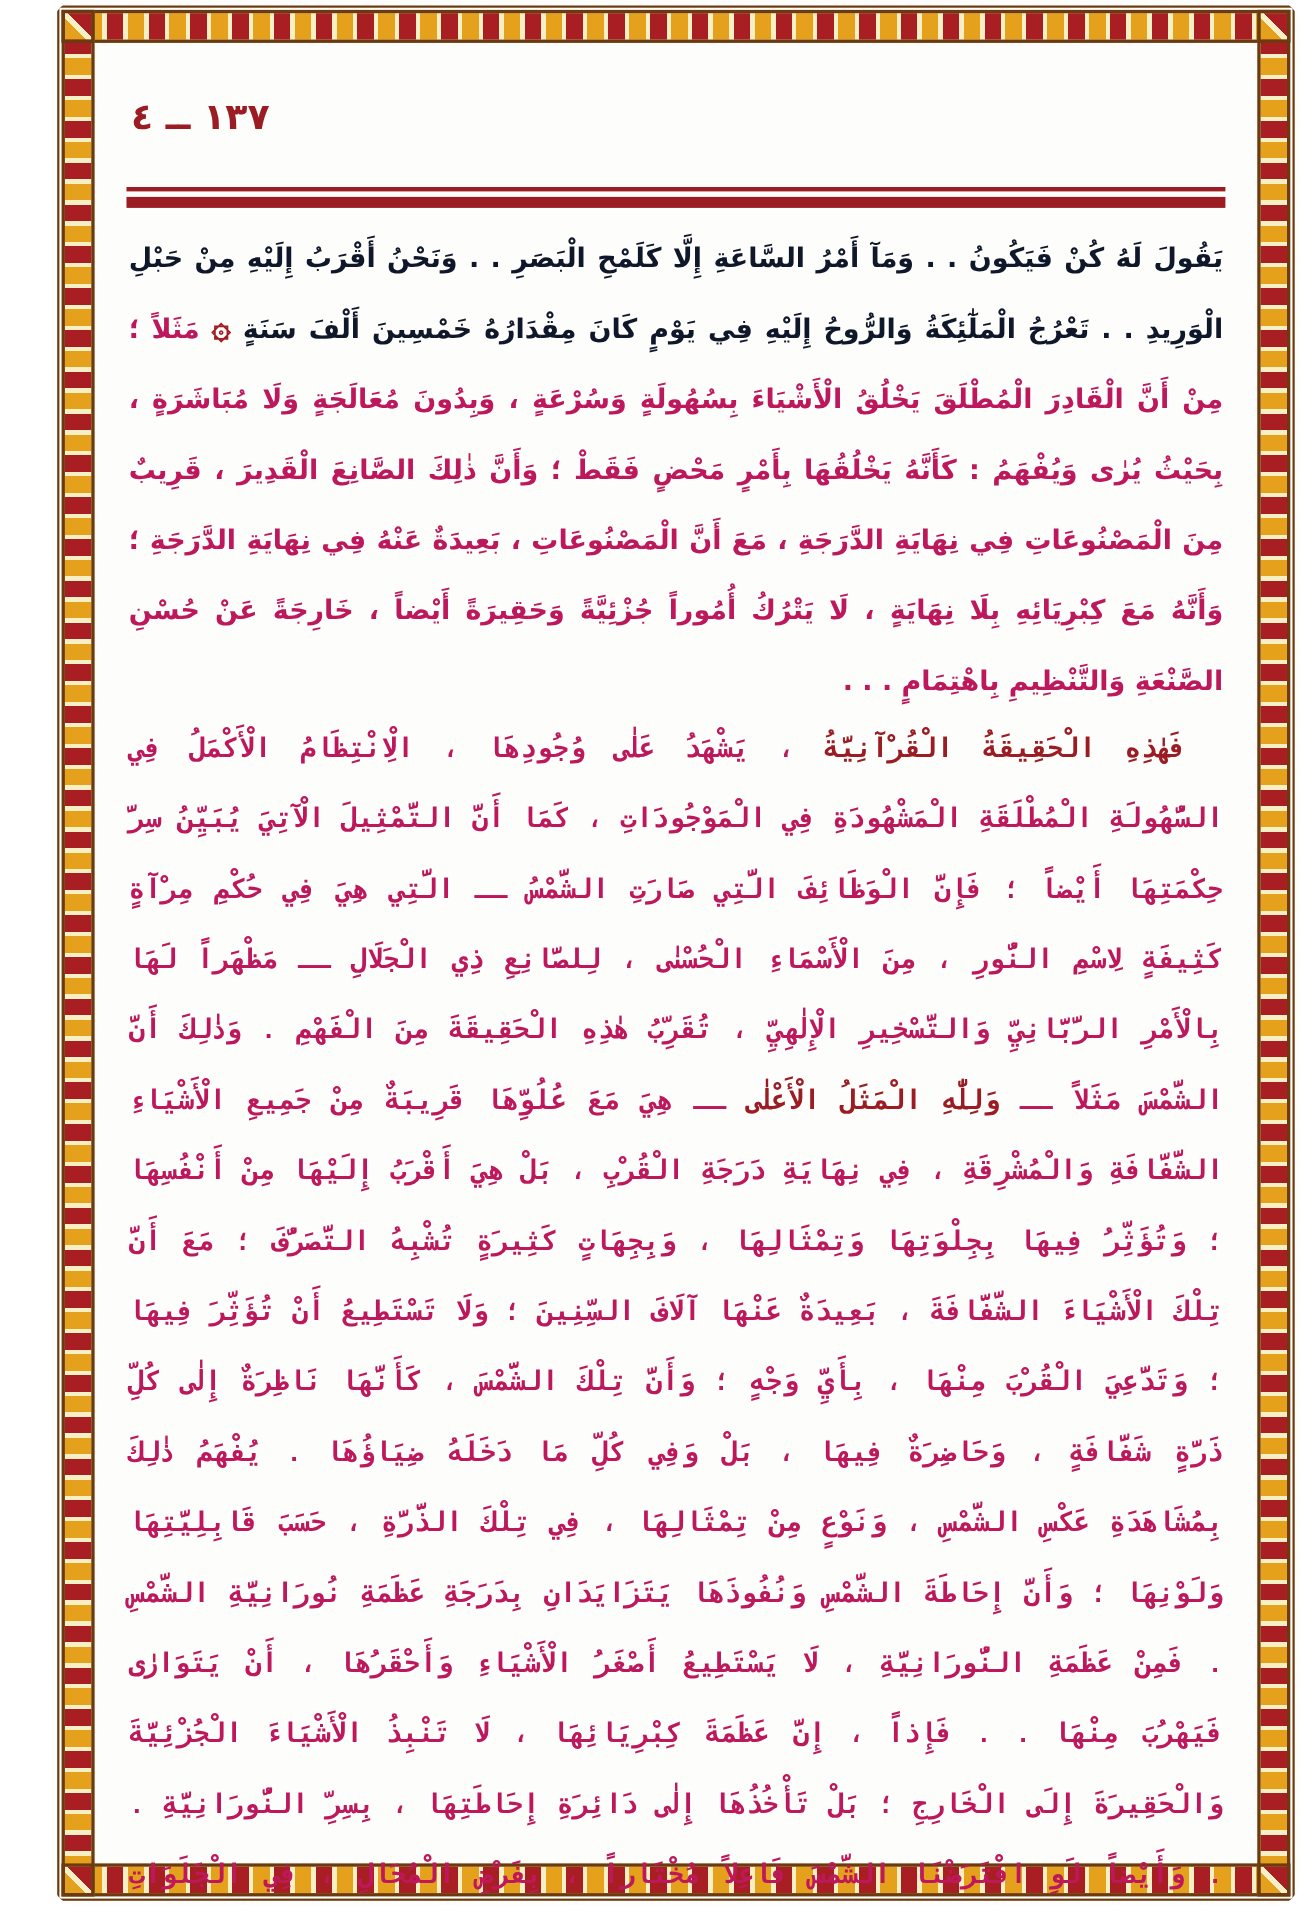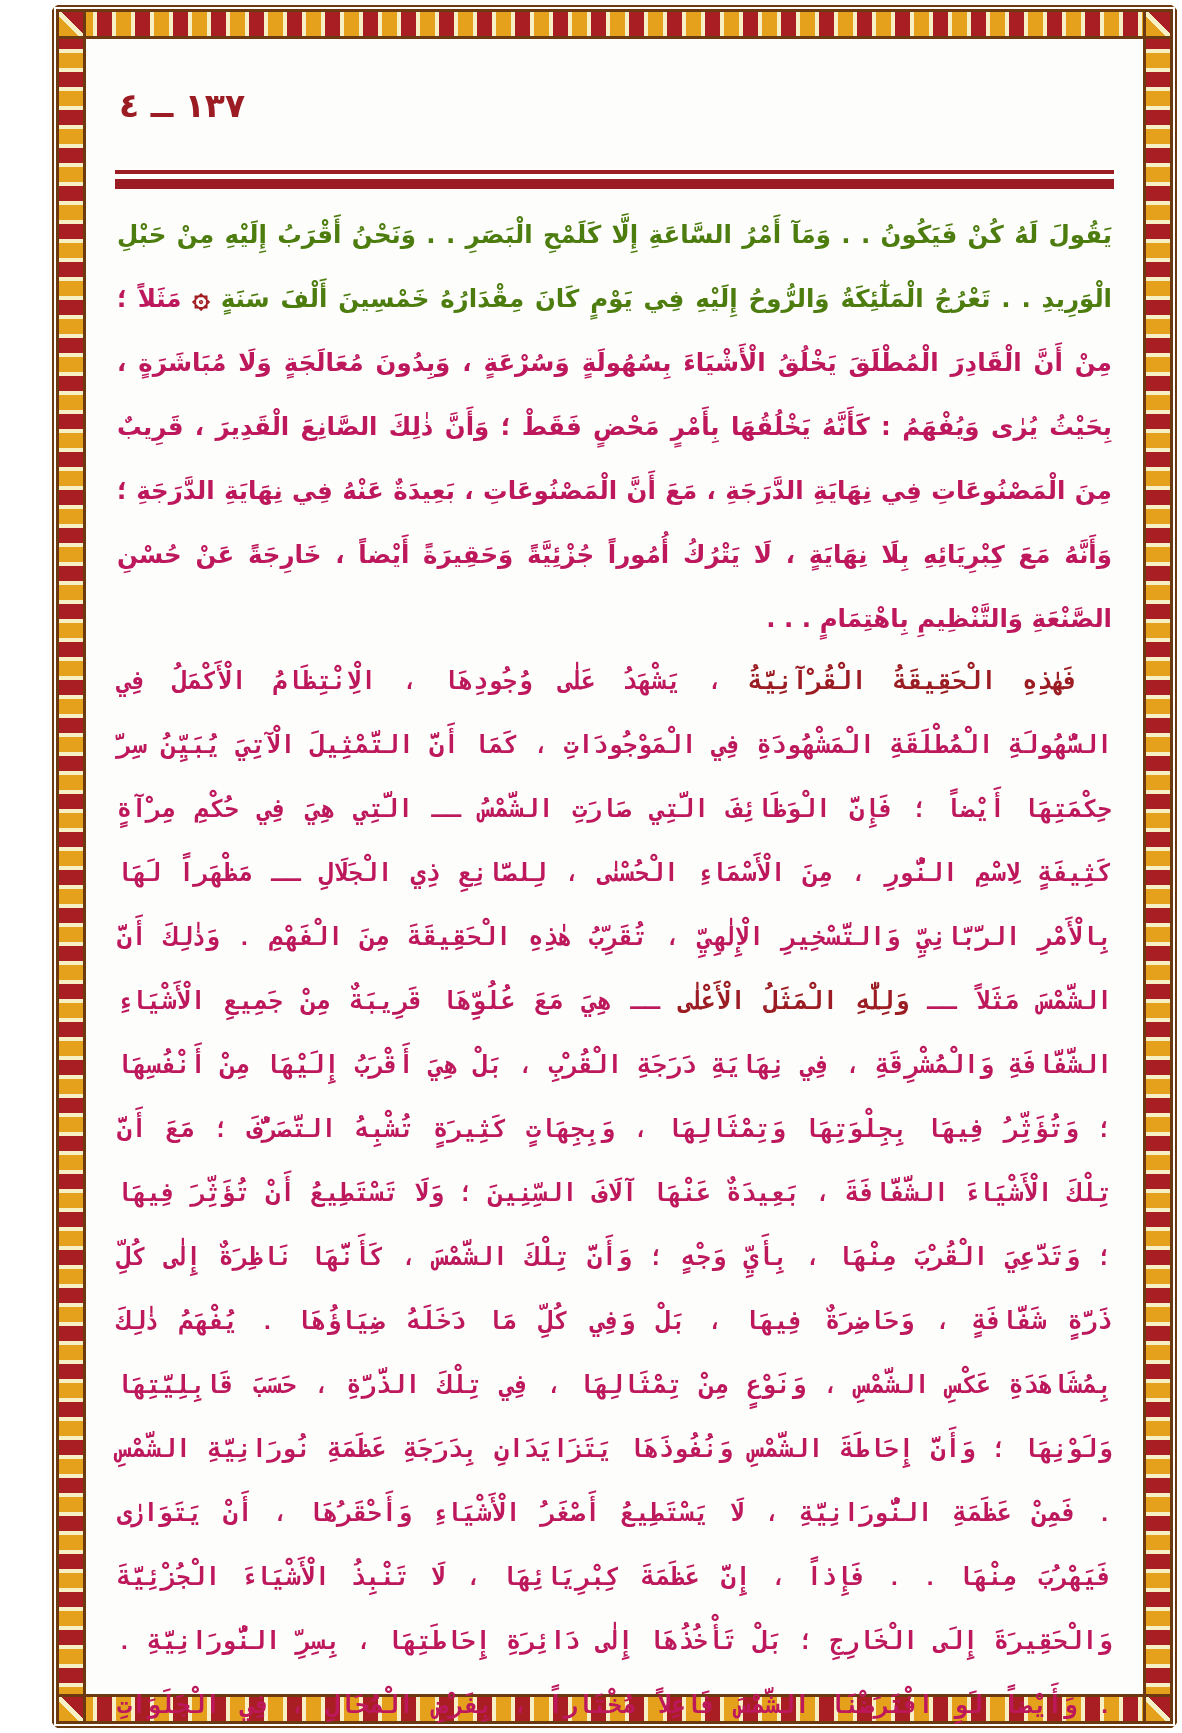--- a/index.html
+++ b/index.html
@@ -73,21 +73,21 @@
     margin:8px 4px 0 4px;
   }
   .body-text{
     margin-top:14px;padding:0 6px;
     font-size:24.5px;font-weight:bold;color:#1c1c1c;
     line-height:64px;
     text-align:justify;text-justify:inter-word;
   }
   .body-text p{margin:0;}
   .body-text p.indent{text-indent:34px;font-family:Liberation Mono, monospace;}
-  .seg-quran{color:#4d7c0f;}
+  .seg-quran{color:#0f172a;}
   .seg-normal{color:#be185d;}
   .seg-red{color:#9b1c23;}
   .seg-ornament{color:#a11d22;font-size:30px;line-height:0;}
 </style>
 </head>
 <body>
 
 <div class="page">
 
   <div class="frame-outer"></div>

